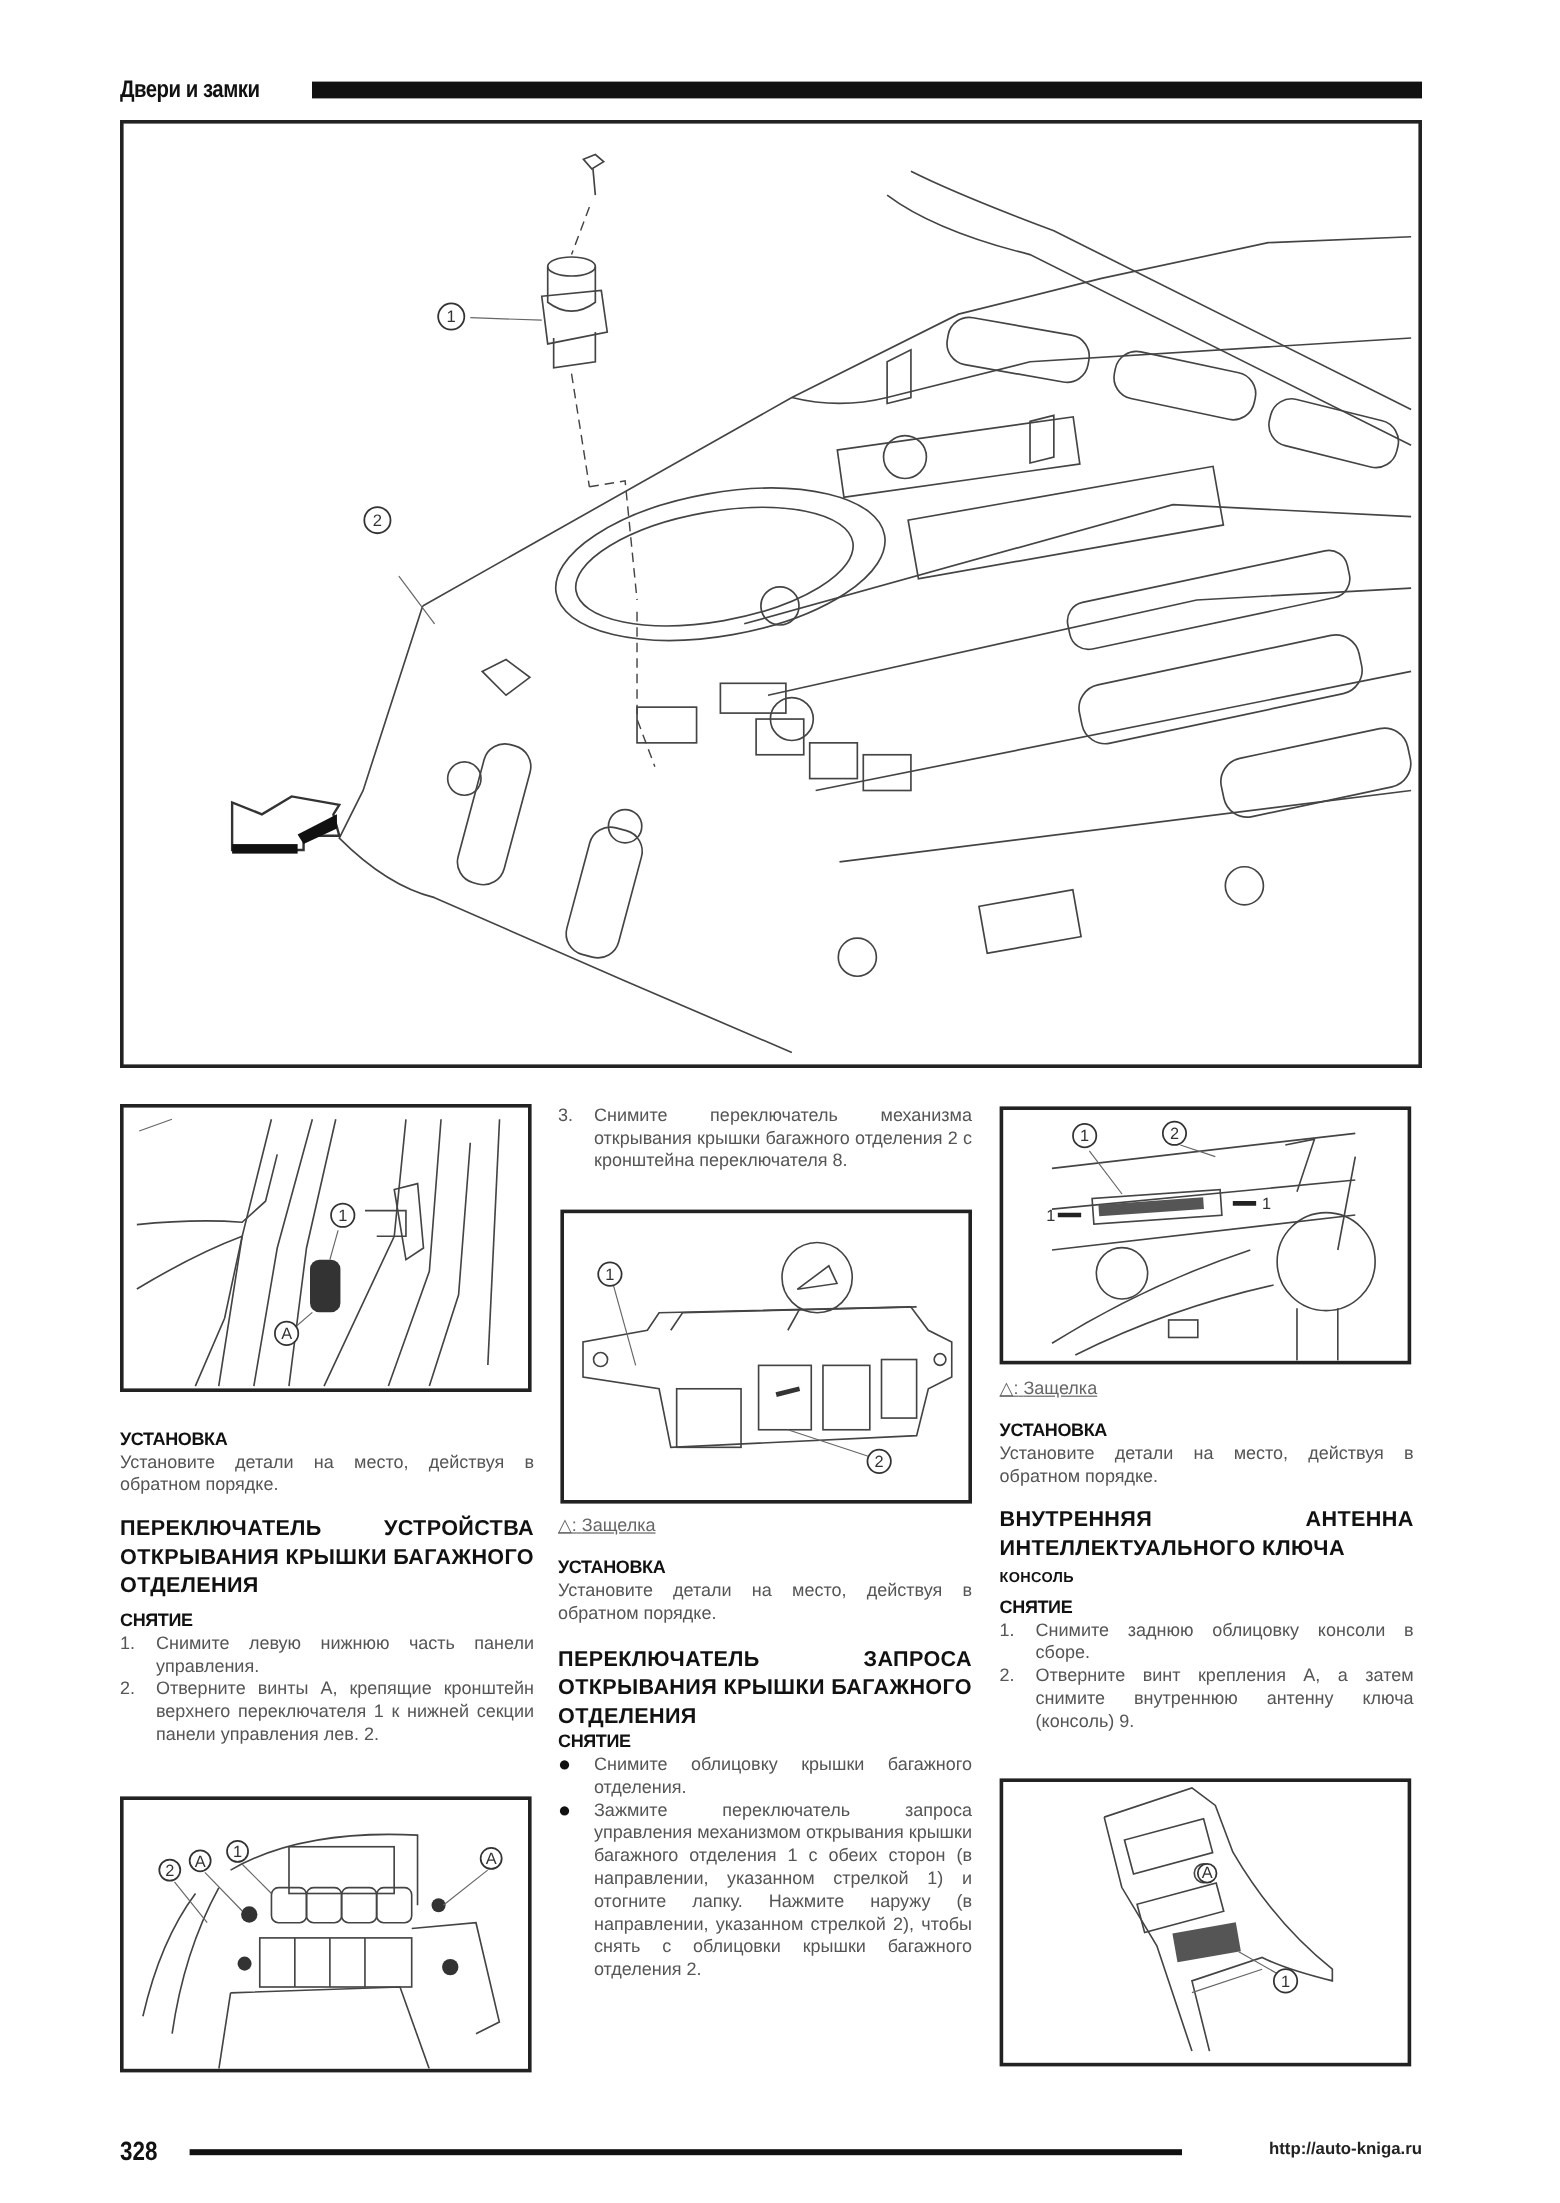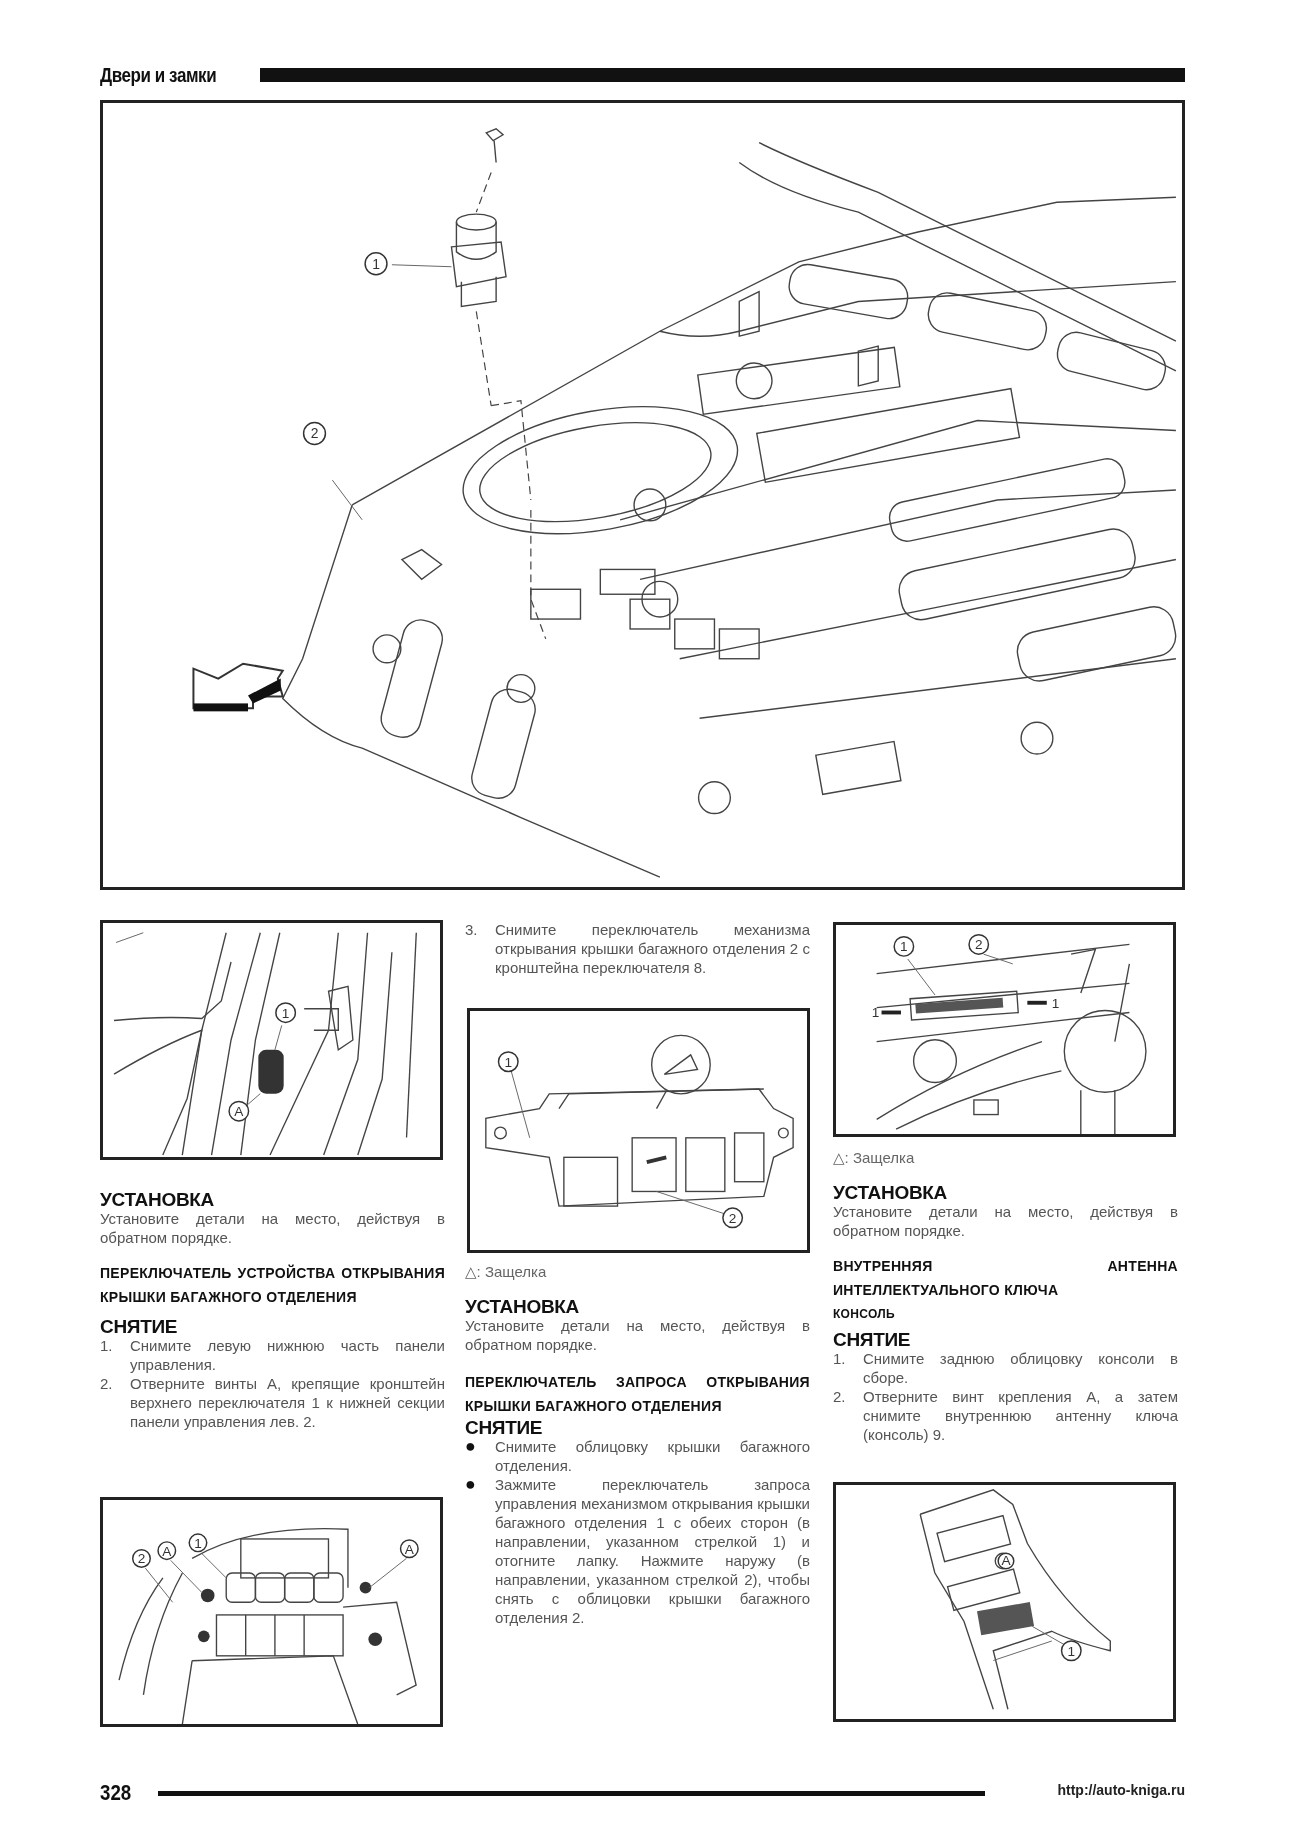--- a/index.html
+++ b/index.html
@@ -5,28 +5,28 @@
   html,body{margin:0;padding:0;background:#fff;}
   body{width:1300px;height:1836px;position:relative;overflow:hidden;font-family:"Liberation Sans",sans-serif;color:#222;}
   .header{position:absolute;left:100px;top:62px;width:1085px;height:30px;text-decoration:underline;}
   .header-title{position:absolute;left:0;top:2px;font-family:"Liberation Sans",sans-serif;font-weight:bold;font-size:20px;letter-spacing:-0.5px;color:#111;transform:scaleX(0.85);transform-origin:left;}
   .header-rule{position:absolute;left:160px;top:6px;right:0;height:14px;background:#111;}
   .fig{position:absolute;border:3px solid #222;background:#fff;box-sizing:border-box;overflow:hidden;}
   .fig svg{position:absolute;left:0;top:0;width:100%;height:100%;}
   .legend{position:absolute;left:32px;top:20px;font-size:15px;color:#555;line-height:20px;}
   .legend .num{display:inline-block;width:30px;}
   .col{position:absolute;font-size:15px;line-height:19px;color:#444;}
-  .h-sub{font-weight:bold;font-size:19px;color:#111;text-transform:uppercase;margin:0;letter-spacing:-0.3px;}
-  .h-main{font-weight:bold;font-size:14px;line-height:24px;color:#111;text-transform:uppercase;margin:0;text-align:justify;letter-spacing:0.3px;}
+  .h-sub{font-weight:bold;font-size:15px;color:#111;text-transform:uppercase;margin:0;letter-spacing:-0.3px;}
+  .h-main{font-weight:bold;font-size:18px;line-height:24px;color:#111;text-transform:uppercase;margin:0;text-align:justify;letter-spacing:0.3px;}
   .p{margin:0;color:#555;text-align:justify;}
   .step{display:flex;color:#555;text-align:justify;}
   .step .n{width:30px;flex:none;}
   .step .t{flex:1;}
   .bullet .n{font-size:18px;color:#111;}
-  .caption{font-size:15px;color:#666;}
+  .caption{font-size:15px;color:#666;text-decoration:underline;}
   .footer{position:absolute;left:100px;top:1780px;width:1085px;height:30px;}
   .page-num{position:absolute;left:0;top:0;font-weight:bold;font-size:22px;color:#111;transform:scaleX(0.85);transform-origin:left;}
   .footer-rule{position:absolute;left:58px;right:200px;top:11px;height:5px;background:#111;}
   .footer-url{position:absolute;right:0;top:2px;font-weight:bold;font-size:14px;color:#222;margin-left:34px;}
   .callout{fill:#fff;stroke:#333;stroke-width:1.5;}
   .callout-t{font-size:14px;fill:#333;font-family:"Liberation Sans",sans-serif;}
   .ln{stroke:#444;stroke-width:1.4;fill:none;}
   .ln2{stroke:#666;stroke-width:1;fill:none;}
   .dash{stroke:#444;stroke-width:1.2;fill:none;stroke-dasharray:8 5;}
 </style>

